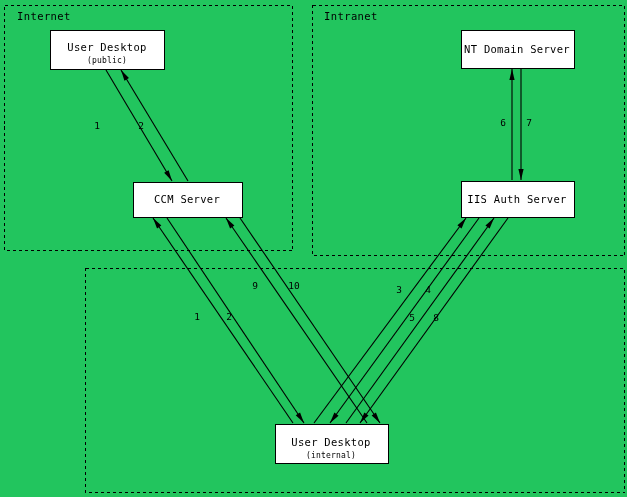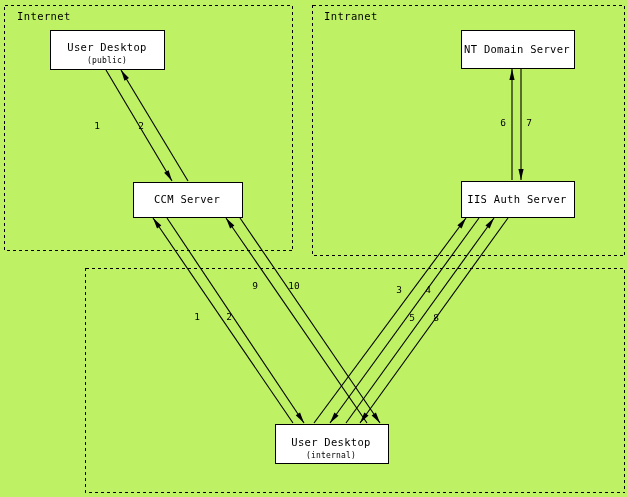--- a/index.html
+++ b/index.html
@@ -4,21 +4,21 @@
 <style>
   html, body {
     margin: 0;
     padding: 0;
     background: #ffffff;
   }
   #diagram-root {
     position: relative;
     width: 627px;
     height: 497px;
-    background: #bef264;
+    background: #22c55e;
     overflow: hidden;
     font-family: "DejaVu Sans Mono", "Liberation Mono", monospace;
   }
   svg#diagram-svg {
     display: block;
     width: 627px;
     height: 497px;
   }
   .zone-rect {
     fill: none;

